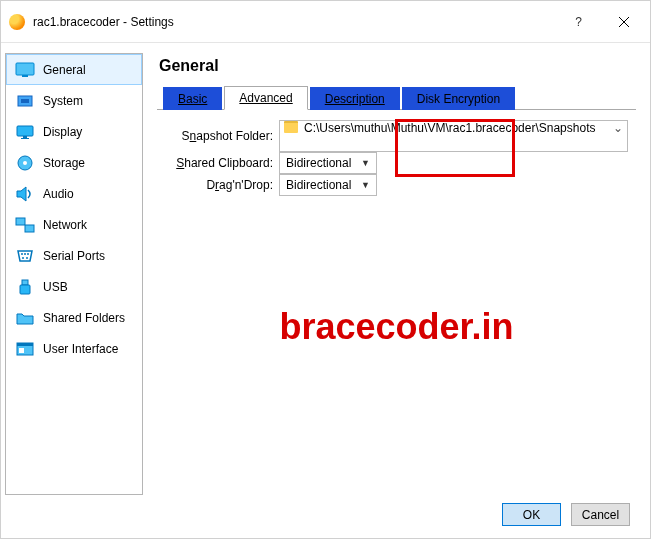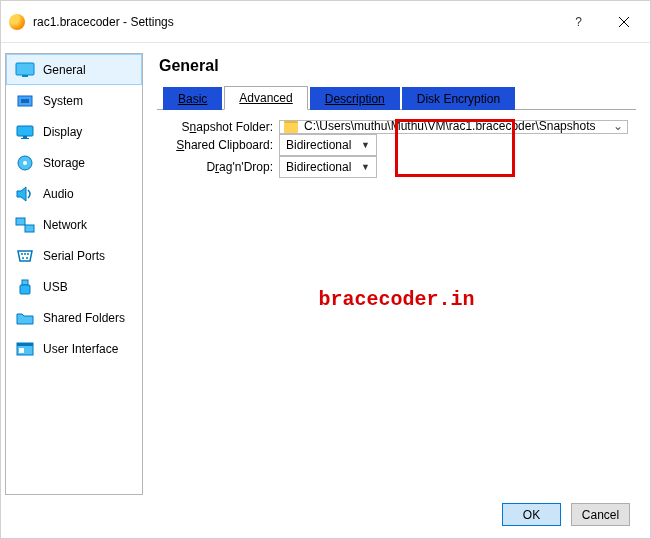--- a/index.html
+++ b/index.html
@@ -23,32 +23,32 @@
   .page-title { font-size:16px; font-weight:600; padding: 4px 0 10px 2px; }
   .tabs { display:flex; align-items:flex-end; border-bottom:1px solid #aaa; padding-left:6px;}
   .tab { padding: 4px 14px; border:1px solid transparent; border-bottom:none; color:#000; position:relative; top:1px; background:#1d4ed8; margin-right:2px;}
   .tab.active { background:#fff; border:1px solid #aaa; border-bottom:1px solid #fff;}
   .tab .u { text-decoration: underline; }
 
   .tabbody { padding:10px 8px 0 8px; }
   .formrow { display:flex; align-items:center; margin-bottom:0; }
   .formrow .lbl { width:108px; text-align:right; margin-right:6px; }
   .formrow .lbl .u { text-decoration: underline; }
-  .folder { flex:1; display:flex; align-items:flex-end; border:1px solid #bbb; height:14px; padding:0 4px; background:#fff;}
+  .folder { flex:1; display:flex; align-items:flex-start; border:1px solid #bbb; height:32px; padding:0 4px; background:#fff;}
   .folder .fico { width:14px; height:12px; background:#ffd257; margin-right:6px; border-top:2px solid #e8b93a; border-radius:1px;}
   .folder .path { flex:1; white-space:nowrap; overflow:hidden; text-overflow:ellipsis; }
   .folder .chev { margin-left:6px; color:#555;}
   .dropdown { width:98px; height:22px; border:1px solid #bbb; background:#fff; display:flex; align-items:center; padding:0 6px; justify-content:space-between;}
   .dropdown .tri { font-size:9px; color:#333;}
   
   
   .mainpane { position:relative; }
   .redrect { position:absolute; border:3px solid #e10000; left:244px; top:66px; width:120px; height:58px; pointer-events:none; }
 
-  .watermark { font-family: Liberation Mono, monospace; font-size:20px; font-weight:bold; color:#d60000; text-align:center; margin-top:110px;}
+  .watermark { font-family: Liberation Sans, sans-serif; font-size:36px; font-weight:bold; color:#d60000; text-align:center; margin-top:110px;}
   
   .footer { display:flex; justify-content:flex-end; gap:10px; padding: 8px 6px 0 0; }
   .btn { width:59px; height:23px; border:1px solid #adadad; background:#e1e1e1; display:flex; align-items:center; justify-content:center; }
   .btn.primary { border:1px solid #0078d7; background:#cce4f7; }
 </style>
 </head>
 <body>
 
 <div class="titlebar">
   <div class="appicon"></div>

